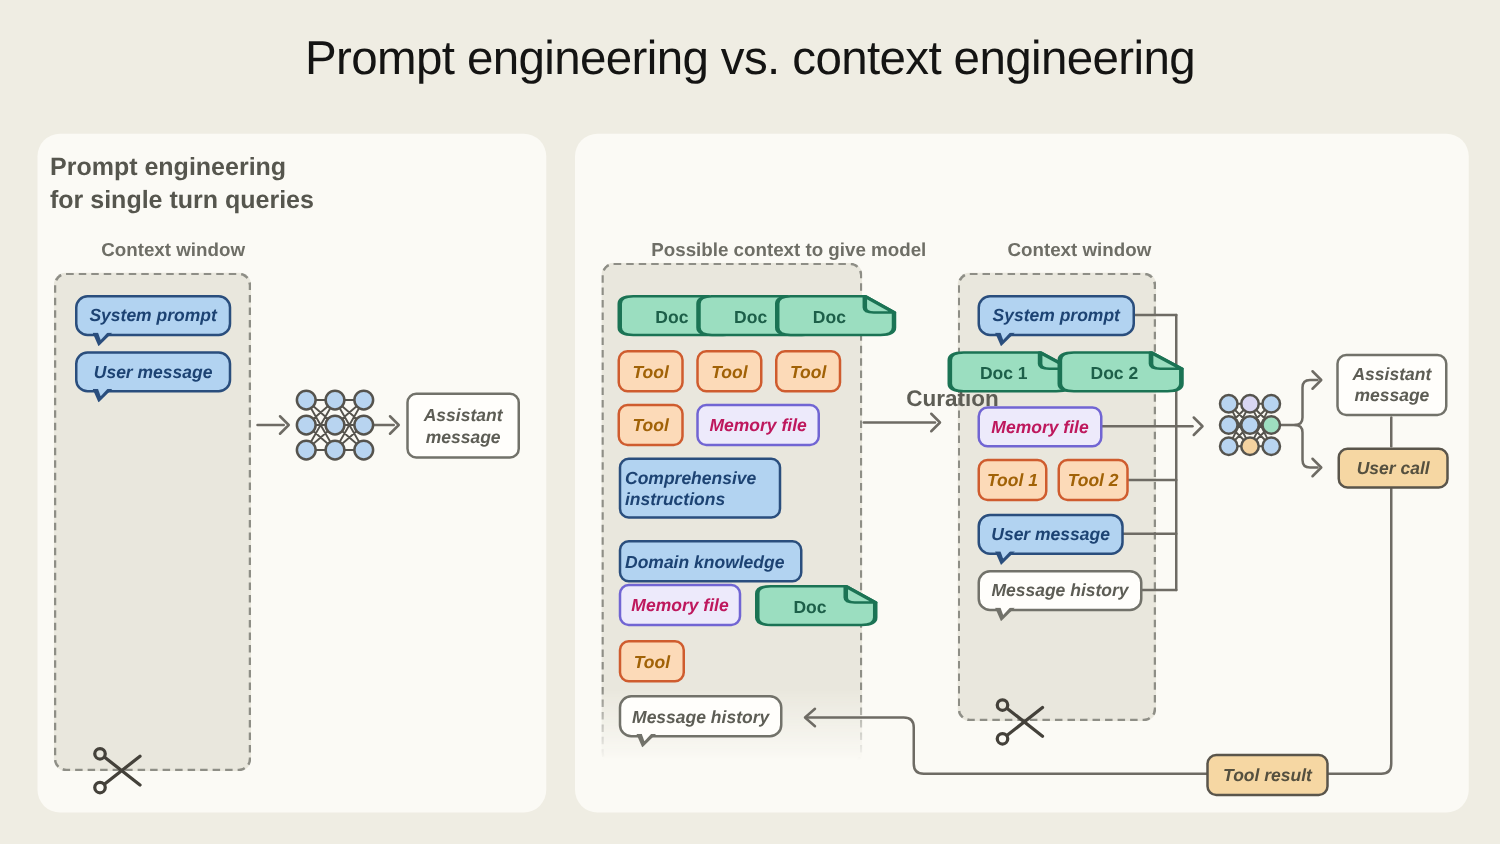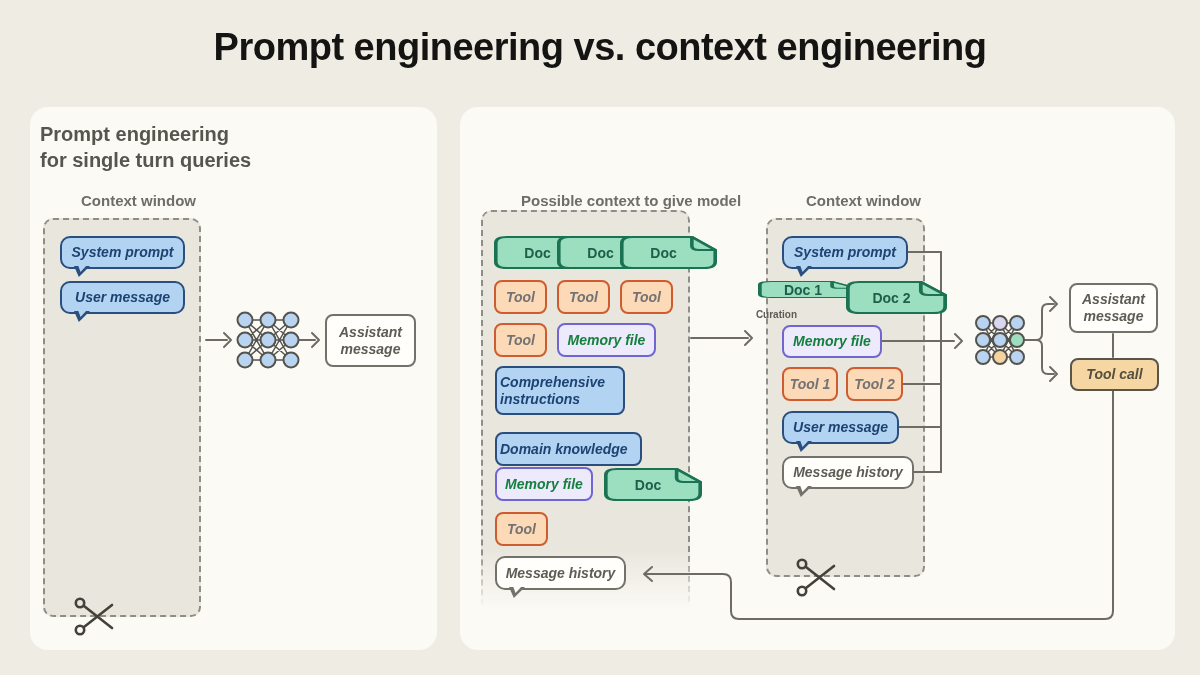--- a/index.html
+++ b/index.html
@@ -1,37 +1,37 @@
 <!DOCTYPE html>
 <html><head>
 <meta charset="utf-8">
 <style>
   html,body{margin:0;padding:0;background:#efede3;}
   .canvas{position:relative;width:1200px;height:675px;overflow:hidden;
           font-family:"Liberation Sans",sans-serif;background:#efede3;}
   .page-title{position:absolute;left:0;top:26px;width:1200px;text-align:center;
-          font-size:38px;font-weight:bold;letter-spacing:-0.5px;color:#141413;}
+          font-size:38px;font-weight:normal;letter-spacing:-0.5px;color:#141413;}
   .panel{position:absolute;background:#fbfaf5;border-radius:18px;z-index:0;}
   .panel-heading{position:absolute;font-size:20px;font-weight:bold;color:#56564e;
           line-height:26px;white-space:pre-line;z-index:3;}
   .sub-label{position:absolute;font-size:15px;font-weight:bold;color:#6e6e66;z-index:3;margin-left:40px;}
   .dashed-box{position:absolute;background:#e9e7dd;border:2px dashed #8e8e86;
           border-radius:10px;box-sizing:border-box;z-index:1;}
   .fade-box{-webkit-mask-image:linear-gradient(to bottom,#000 85%,transparent 99%);
           mask-image:linear-gradient(to bottom,#000 85%,transparent 99%);}
   .overlay{position:absolute;left:0;top:0;z-index:2;pointer-events:none;}
   .item{position:absolute;display:flex;align-items:center;justify-content:center;
           border:2px solid;border-radius:8px;font-size:14px;font-weight:bold;
           box-sizing:border-box;z-index:3;text-align:center;line-height:17px;
           white-space:pre-line;font-style:italic;}
   .align-left{justify-content:flex-start;padding-left:3px;text-align:left;}
   .t-blue{background:var(--bg);border-color:var(--bd);color:#1d4373;
           --bg:#b2d3f1;--bd:#2a4e7d;}
-  .t-orange{background:#fcdab8;border-color:#cf5c2e;color:#737373;}
-  .t-purple{background:#edeafb;border-color:#7165d3;color:#15803d;}
+  .t-orange{background:#fcdab8;border-color:#cf5c2e;color:#a16207;}
+  .t-purple{background:#edeafb;border-color:#7165d3;color:#be185d;}
   .t-white{background:var(--bg);border-color:var(--bd);color:#5d5d55;
           --bg:#fffefb;--bd:#72726a;}
   .t-tan{background:#f6d7a3;border-color:#5a554b;color:#55503f;}
   .bubble{border-radius:10px;}
   .bubble::before{content:"";position:absolute;left:12px;bottom:-10px;width:16px;
           height:11px;background:var(--bd);clip-path:polygon(0 0,100% 0,30% 100%);}
   .bubble::after{content:"";position:absolute;left:16px;bottom:-5px;width:9px;
           height:7px;background:var(--bg);clip-path:polygon(0 0,100% 0,28% 100%);}
   .doc{position:absolute;z-index:3;padding-left:44px;}
   .doc svg{position:absolute;left:0;top:0;width:100%;height:100%;overflow:visible;}
@@ -137,21 +137,21 @@
         <circle cx="802" cy="591" r="4.2" fill="none"></circle>
       </g>
     </g>
   </svg>
 
   <div class="panel-heading" style="left:40px;top:121px">Prompt engineering
 for single turn queries</div>
   <div class="sub-label" style="left:41px;top:192px">Context window</div>
   <div class="sub-label" style="left:481px;top:192px">Possible context to give model</div>
   <div class="sub-label" style="left:766px;top:192px">Context window</div>
-  <div class="sub-label" style="left:685px;top:309px;width:72px;text-align:right;font-size:10px;color:#5d5d55">Curation</div>
+  <div class="sub-label" style="left:685px;top:309px;width:72px;text-align:left;font-size:18px;color:#5d5d55">Curation</div>
 
   <div class="item t-blue bubble" style="left:60px;top:236px;width:125px;height:33px"><span>System prompt</span></div>
   <div class="item t-blue bubble" style="left:60px;top:281px;width:125px;height:33px"><span>User message</span></div>
   <div class="item t-white" style="left:325px;top:314px;width:91px;height:53px;color:#5d5d55"><span>Assistant
 message</span></div>
 
   <div class="doc" style="left:494px;top:236px;width:53px;height:33px">
       <svg viewBox="0 0 54 33" preserveAspectRatio="none">
         <path class="doc-body" d="M7,1 H40 L53,14 V26 Q53,32 47,32 H7 Q1,32 1,26 V7 Q1,1 7,1 Z"></path>
         <path class="doc-fold" d="M40,1 V10 Q40,14 44,14 H53 Z"></path>
@@ -191,21 +191,21 @@
         <path class="doc-fold" d="M40,1 V10 Q40,14 44,14 H53 Z"></path>
       </svg>
       <span class="doc-label">Doc</span>
     </div>
 
   <div class="item t-orange" style="left:495px;top:512px;width:53px;height:34px"><span>Tool</span></div>
 
   <div class="item t-white bubble" style="left:495px;top:556px;width:131px;height:34px"><span>Message history</span></div>
 
   <div class="item t-blue bubble" style="left:782px;top:236px;width:126px;height:33px"><span>System prompt</span></div>
-  <div class="doc" style="left:758px;top:281px;width:56px;height:17px">
+  <div class="doc" style="left:758px;top:281px;width:56px;height:33px">
       <svg viewBox="0 0 54 33" preserveAspectRatio="none">
         <path class="doc-body" d="M7,1 H40 L53,14 V26 Q53,32 47,32 H7 Q1,32 1,26 V7 Q1,1 7,1 Z"></path>
         <path class="doc-fold" d="M40,1 V10 Q40,14 44,14 H53 Z"></path>
       </svg>
       <span class="doc-label">Doc 1</span>
     </div>
   <div class="doc" style="left:846px;top:281px;width:57px;height:33px">
       <svg viewBox="0 0 54 33" preserveAspectRatio="none">
         <path class="doc-body" d="M7,1 H40 L53,14 V26 Q53,32 47,32 H7 Q1,32 1,26 V7 Q1,1 7,1 Z"></path>
         <path class="doc-fold" d="M40,1 V10 Q40,14 44,14 H53 Z"></path>
@@ -213,15 +213,16 @@
       <span class="doc-label">Doc 2</span>
     </div>
   <div class="item t-purple" style="left:782px;top:325px;width:100px;height:33px"><span>Memory file</span></div>
   <div class="item t-orange" style="left:782px;top:367px;width:56px;height:34px"><span>Tool 1</span></div>
   <div class="item t-orange" style="left:846px;top:367px;width:57px;height:34px"><span>Tool 2</span></div>
   <div class="item t-blue bubble" style="left:782px;top:411px;width:117px;height:33px"><span>User message</span></div>
   <div class="item t-white bubble" style="left:782px;top:456px;width:132px;height:33px"><span>Message history</span></div>
 
   <div class="item t-white" style="left:1069px;top:283px;width:89px;height:50px;color:#5d5d55"><span>Assistant
 message</span></div>
-  <div class="item t-tan" style="left:1070px;top:358px;width:89px;height:33px"><span>Tool call</span></div>
+  <div class="item t-tan" style="left:1070px;top:358px;width:89px;height:33px"><span>User call</span></div>
+  <div class="item t-tan" style="left:965px;top:603px;width:98px;height:34px"><span>Tool result</span></div>
 
 </div>
 
 </body></html>

